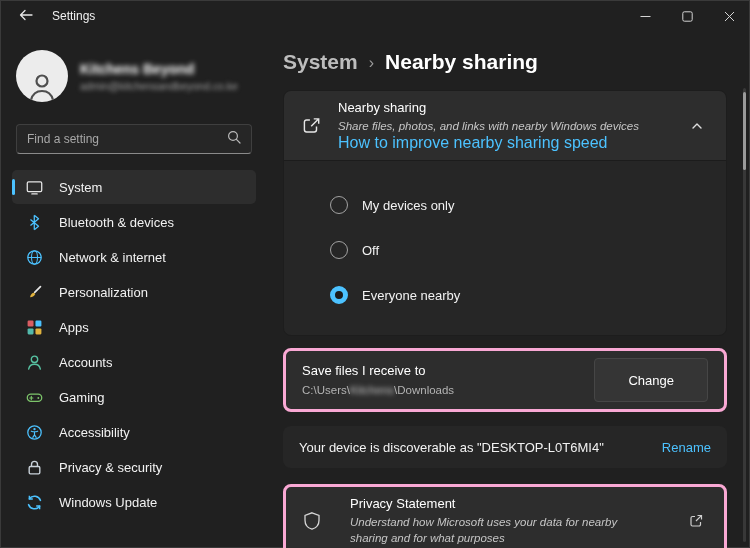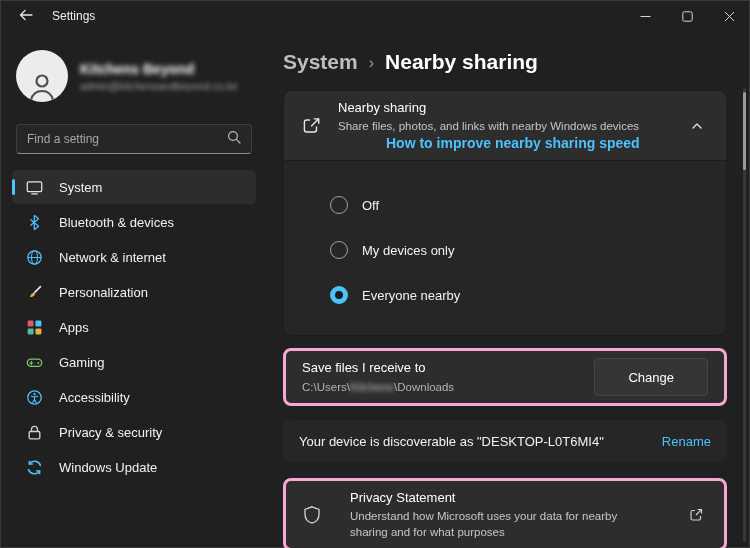--- a/index.html
+++ b/index.html
@@ -35,32 +35,32 @@
   .main { position:absolute; top:32px; left:268px; right:0; bottom:0; padding:0 23px 0 15px; }
   .breadcrumb { margin-top:18px; display:flex; align-items:center; gap:11px; }
   .crumb-parent { font-size:21px; font-weight:600; color:#bdbdbd; cursor:pointer; }
   .crumb-sep { font-size:16px; color:#9a9a9a; padding-top:2px; }
   .crumb-current { font-size:21px; font-weight:700; color:#ffffff; }
   .content { width:444px; }
   .expander { margin-top:16px; border-radius:8px; overflow:hidden; border:1px solid #1d1d1d; }
   .expander-header { background:#2d2d2d; display:flex; align-items:center; gap:16px; padding:8px 14px 8px 16px; min-height:64px; cursor:pointer; }
   .card-icon { display:flex; align-items:center; justify-content:center; flex:none; }
   .card-title { font-size:13px; color:#ffffff; line-height:18px; }
-  .card-sub { font-size:11.5px; color:#c6c6c6; line-height:16px; margin-top:1px; }
-  .card-link { font-size:14px; font-weight:700; color:#4cc2ff; line-height:16px; margin-top:1px; display:inline-block; text-decoration:none; cursor:pointer;margin-left:48px; }
+  .card-sub { font-size:11.5px; color:#c6c6c6; line-height:16px; margin-top:1px;font-style:italic; }
+  .card-link { font-size:16px; font-weight:400; color:#4cc2ff; line-height:16px; margin-top:1px; display:inline-block; text-decoration:none; cursor:pointer; }
   .chevron-btn { margin-left:auto; width:30px; height:30px; display:flex; align-items:center; justify-content:center; border-radius:4px; cursor:pointer; flex:none; }
   .expander-body { background:#262626; border-top:1px solid #1c1c1c; padding:34px 16px 30px 46px; display:flex; flex-direction:column; gap:25px; }
   .radio-row { display:flex; align-items:center; gap:14px; font-size:13px; color:#f2f2f2; cursor:pointer; height:20px; }
   .radio { width:18px; height:18px; border-radius:50%; border:1px solid #a2a2a2; background:transparent; flex:none; }
   .radio.checked { border:5px solid #4cc2ff; background:#1b1b1b; }
   .card { background:#2d2d2d; border:3px solid #f9a8d4; border-radius:8px; display:flex; align-items:center; padding:7px 16px; }
   .save-card { margin-top:12px; }
   .path { font-size:11.5px; color:#b3b3b3; line-height:16px; margin-top:2px; }
   .path .redacted { filter:blur(2.6px); color:#c9c9c9; }
-  .btn { margin-left:auto; height:38px; padding:0 33px; background:#353535; border:1px solid #464646; border-radius:4px; color:#fff; font-size:13px; font-family:"Liberation Sans", sans-serif; cursor:pointer; }
+  .btn { margin-left:auto; height:44px; padding:0 33px; background:#353535; border:1px solid #464646; border-radius:4px; color:#fff; font-size:13px; font-family:"Liberation Sans", sans-serif; cursor:pointer; }
   .discover-row { margin-top:14px; height:42px; background:#262626; border-radius:8px; display:flex; align-items:center; padding:0 16px; font-size:13px; color:#f2f2f2;text-align:right; }
   .link { margin-left:auto; color:#4cc2ff; font-size:13px; text-decoration:none; cursor:pointer; }
   .privacy-card { margin-top:16px; padding:8px 14px 8px 16px; gap:28px; }
   .privacy-card .card-sub { max-width:352px; }
   .external-btn { margin-left:auto; width:28px; height:28px; display:flex; align-items:center; justify-content:center; cursor:pointer; flex:none; }
   
   .scroll-track { position:absolute; right:4px; top:88px; bottom:6px; width:3px; background:#383838; border-radius:2px; }
   .scroll-thumb { position:absolute; top:4px; left:0; width:3px; height:78px; background:#9a9a9a; border-radius:2px; }
 </style>
 </head>
@@ -158,20 +158,29 @@
     <div class="nav-item">
       <span class="nav-icon">
         <svg width="17" height="17" viewBox="0 0 16 16">
             <rect x="1.5" y="1.5" width="5.6" height="5.6" rx="1" fill="#d95d63"></rect>
             <rect x="8.9" y="1.5" width="5.6" height="5.6" rx="1" fill="#4cc2ff"></rect>
             <rect x="1.5" y="8.9" width="5.6" height="5.6" rx="1" fill="#53b9ab"></rect>
             <rect x="8.9" y="8.9" width="5.6" height="5.6" rx="1" fill="#e0b23e"></rect>
           </svg>
       </span>
       <span class="nav-label">Apps</span>
+    </div>
+    <div class="nav-item">
+      <span class="nav-icon">
+        <svg width="17" height="17" viewBox="0 0 16 16">
+            <circle cx="8" cy="5" r="3" fill="none" stroke="#57c2a2" stroke-width="1.3"></circle>
+            <path d="M2.5 14.2c.6-3.2 2.8-4.6 5.5-4.6s4.9 1.4 5.5 4.6" fill="none" stroke="#57c2a2" stroke-width="1.3" stroke-linecap="round"></path>
+          </svg>
+      </span>
+      <span class="nav-label">Accounts</span>
     </div>
     <div class="nav-item">
       <span class="nav-icon">
         <svg width="17" height="17" viewBox="0 0 16 16">
             <rect x="1.2" y="4.8" width="13.6" height="6.8" rx="3.4" fill="none" stroke="#7cc46a" stroke-width="1.2"></rect>
             <path d="M5 7v3M3.5 8.5h3" stroke="#7cc46a" stroke-width="1.1" stroke-linecap="round"></path>
             <circle cx="11.6" cy="8.5" r=".9" fill="#7cc46a"></circle>
           </svg>
       </span>
       <span class="nav-label">Gaming</span>
@@ -232,25 +241,25 @@
         </div>
         <span class="chevron-btn">
           <svg width="14" height="14" viewBox="0 0 14 14">
               <path d="M3 9l4-4 4 4" fill="none" stroke="#dedede" stroke-width="1.4" stroke-linecap="round" stroke-linejoin="round"></path>
             </svg>
         </span>
       </div>
       <div class="expander-body">
         <label class="radio-row">
           <span class="radio"></span>
-          <span>Off</span>
+          <span>My devices only</span>
         </label>
         <label class="radio-row">
           <span class="radio"></span>
-          <span>My devices only</span>
+          <span>Off</span>
         </label>
         <label class="radio-row">
           <span class="radio checked"></span>
           <span>Everyone nearby</span>
         </label>
       </div>
     </section>
 
     <section class="card save-card">
       <div class="card-text">

